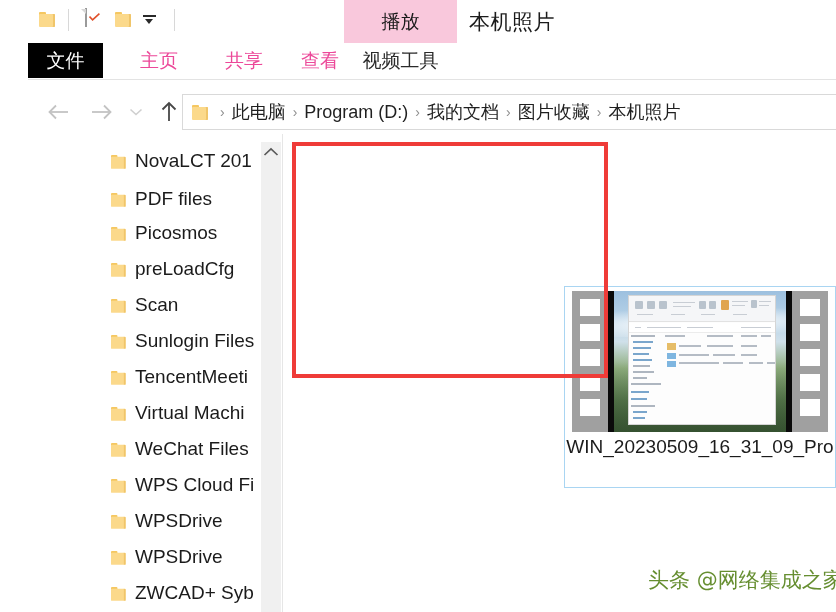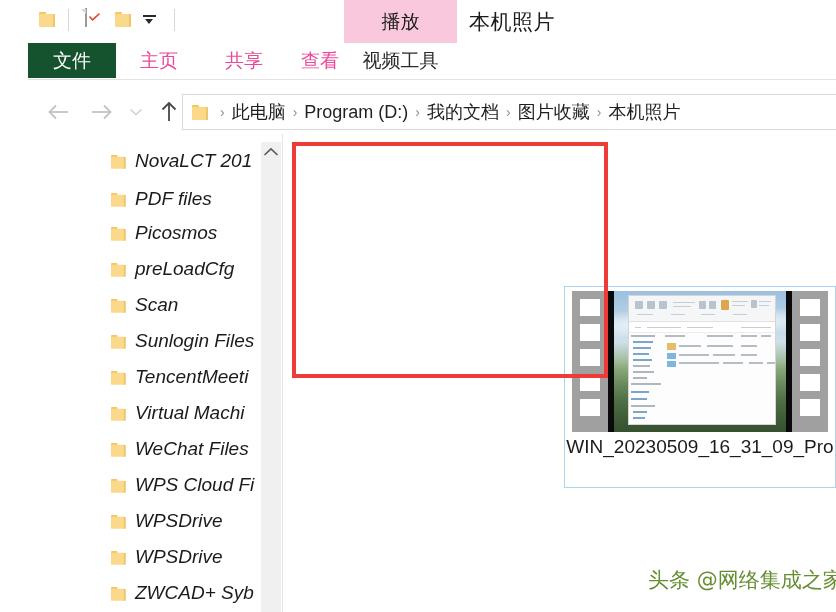--- a/index.html
+++ b/index.html
@@ -149,22 +149,22 @@
     height: 35px;
     display: flex;
     align-items: center;
     justify-content: center;
     font-size: 19px;
     color: #ec4899;
     box-sizing: border-box;
   }
   #tab-file {
     left: 0;
-    width: 88px;
-    background: #14532d;
+    width: 75px;
+    background: #000000;
     color: #ffffff;
   }
   #tab-home    { left: 95px;  width: 72px; }
   #tab-share   { left: 180px; width: 72px; }
   #tab-view    { left: 252px; width: 80px; }
   #tab-videotools {
     left: 317px;
     width: 111px;
     color: #2a2a2a;
   }
@@ -224,21 +224,20 @@
     font-size: 14px;
   }
 
   
   #nav-pane {
     position: absolute;
     left: 0; top: 134px;
     width: 236px; height: 478px;
     background: #ffffff;
     overflow: hidden;
-    font-style: italic;
   }
   .nav-item {
     position: absolute;
     left: 0;
     height: 30px;
     width: 236px;
     display: flex;
     align-items: center;
   }
   .nav-item .nf {

